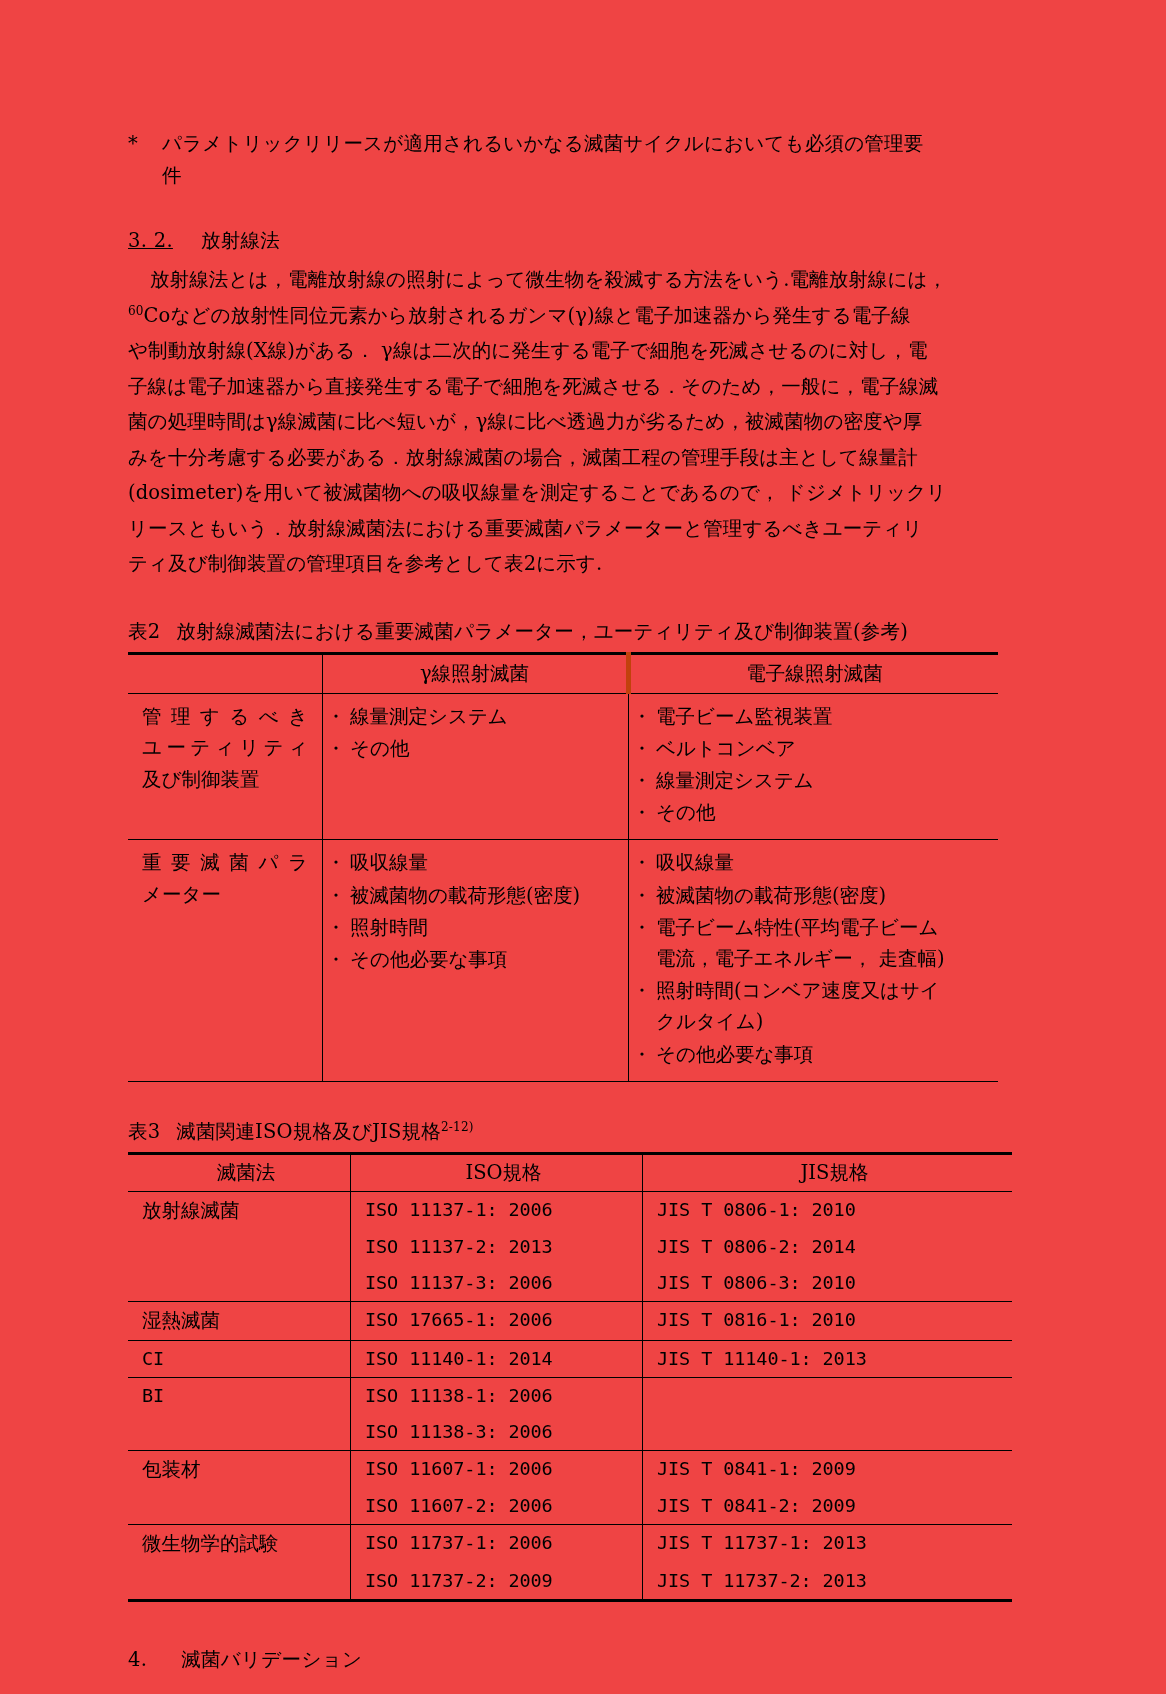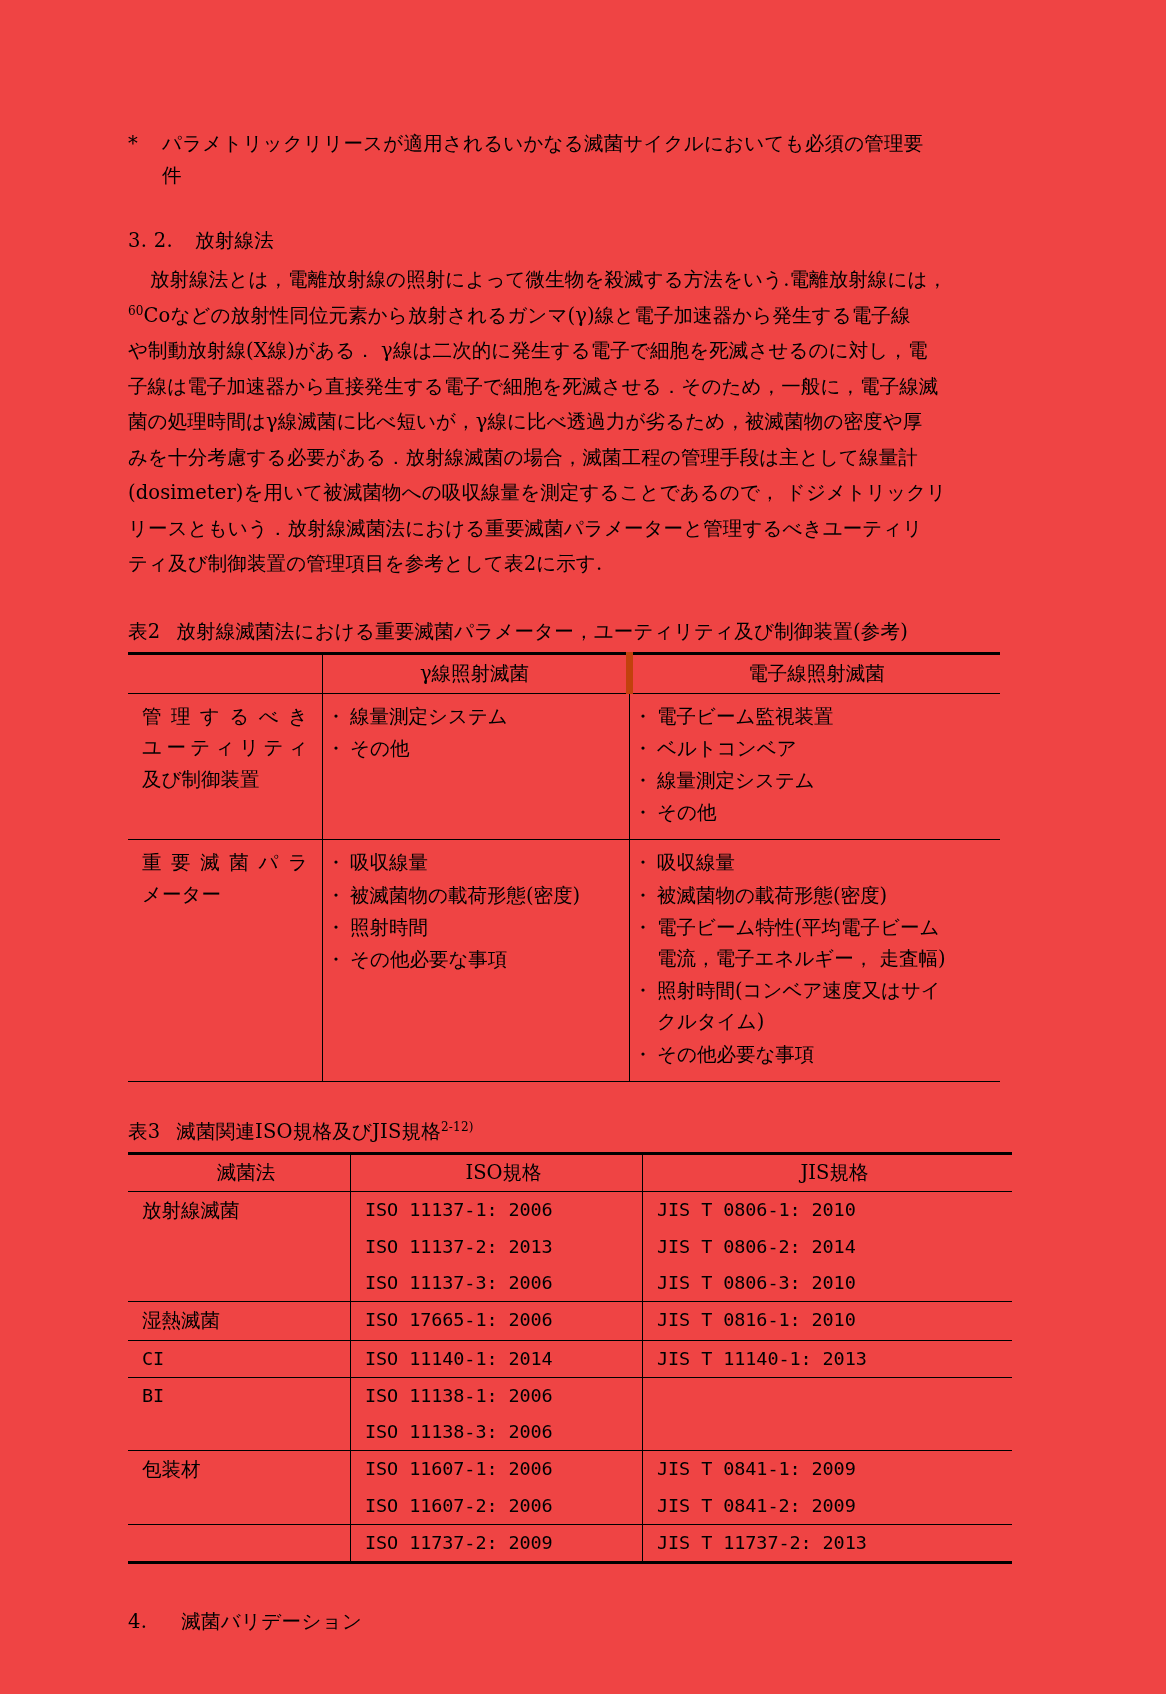--- a/index.html
+++ b/index.html
@@ -51,21 +51,21 @@
     line-height: 1.62;
   }
 
   
   .sec-head {
     font-size: 19.5px;
     line-height: 1.6;
     margin: 0 0 6px 0;
     letter-spacing: 0.3px;
   }
-  .sec-head .num { margin-right: 22px; }
+  .sec-head .num { margin-right: 28px; text-decoration: underline; }
 
   
   .body-par {
     font-size: 19.5px;
     line-height: 1.82;
     letter-spacing: 0.1px;
     margin: 0;
     text-align: justify;
   }
   .body-par .indent { display: inline-block; width: 22px; }
@@ -89,21 +89,21 @@
   }
   table.t2 thead th {
     border-top: 3px solid #000;
     border-bottom: 1px solid #000;
     font-weight: normal;
     text-align: center;
     padding: 5px 4px 6px 4px;
     vertical-align: middle;
   }
   table.t2 th.c1 { width: 186px; border-right: 1px solid #000; }
-  table.t2 th.c2 { width: 295px; border-right: 7px solid #c2410c; }
+  table.t2 th.c2 { width: 295px; border-right: 5px solid #c2410c; }
   table.t2 th.c3 { width: 359px; }
   table.t2 tbody td {
     vertical-align: top;
     padding: 7px 5px 10px 5px;
     border-bottom: 1px solid #000;
   }
   table.t2 tbody td.lab {
     border-right: 1px solid #000;
     text-align: justify;
     text-align-last: justify;
@@ -314,20 +314,25 @@
         <tr>
           <td class="k1">包装材</td>
           <td class="k2 mono stk">ISO 11607-1: 2006</td>
           <td class="k3 mono stk">JIS T 0841-1: 2009</td>
         </tr>
         <tr class="grp-end">
           <td class="k1"></td>
           <td class="k2 mono stk">ISO 11607-2: 2006</td>
           <td class="k3 mono stk">JIS T 0841-2: 2009</td>
         </tr>
+        <tr>
+          <td class="k1">微生物学的試験</td>
+          <td class="k2 mono stk">ISO 11737-1: 2006</td>
+          <td class="k3 mono stk">JIS T 11737-1: 2013</td>
+        </tr>
         <tr class="last">
           <td class="k1"></td>
           <td class="k2 mono stk">ISO 11737-2: 2009</td>
           <td class="k3 mono stk">JIS T 11737-2: 2013</td>
         </tr>
       </tbody>
     </table>
 
     <p class="sec4">
       <span class="num">4.</span><span>滅菌バリデーション</span>

